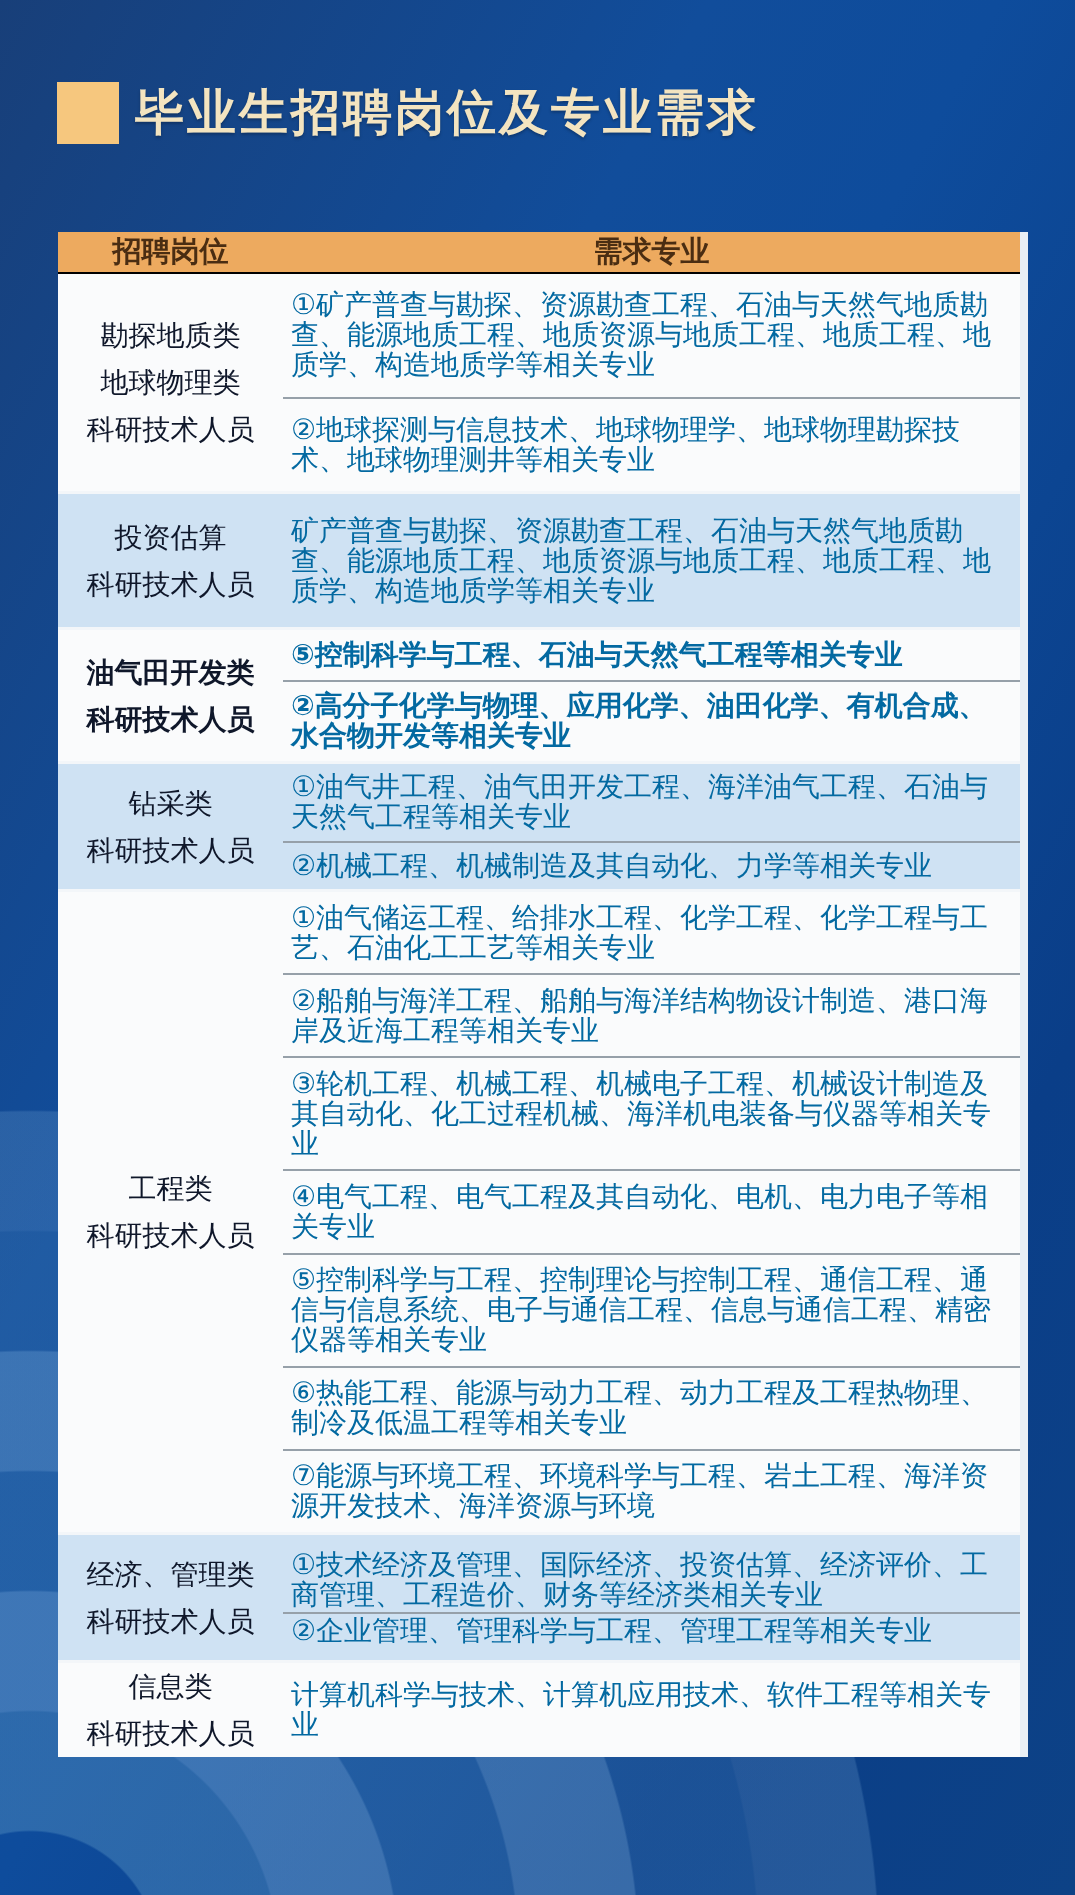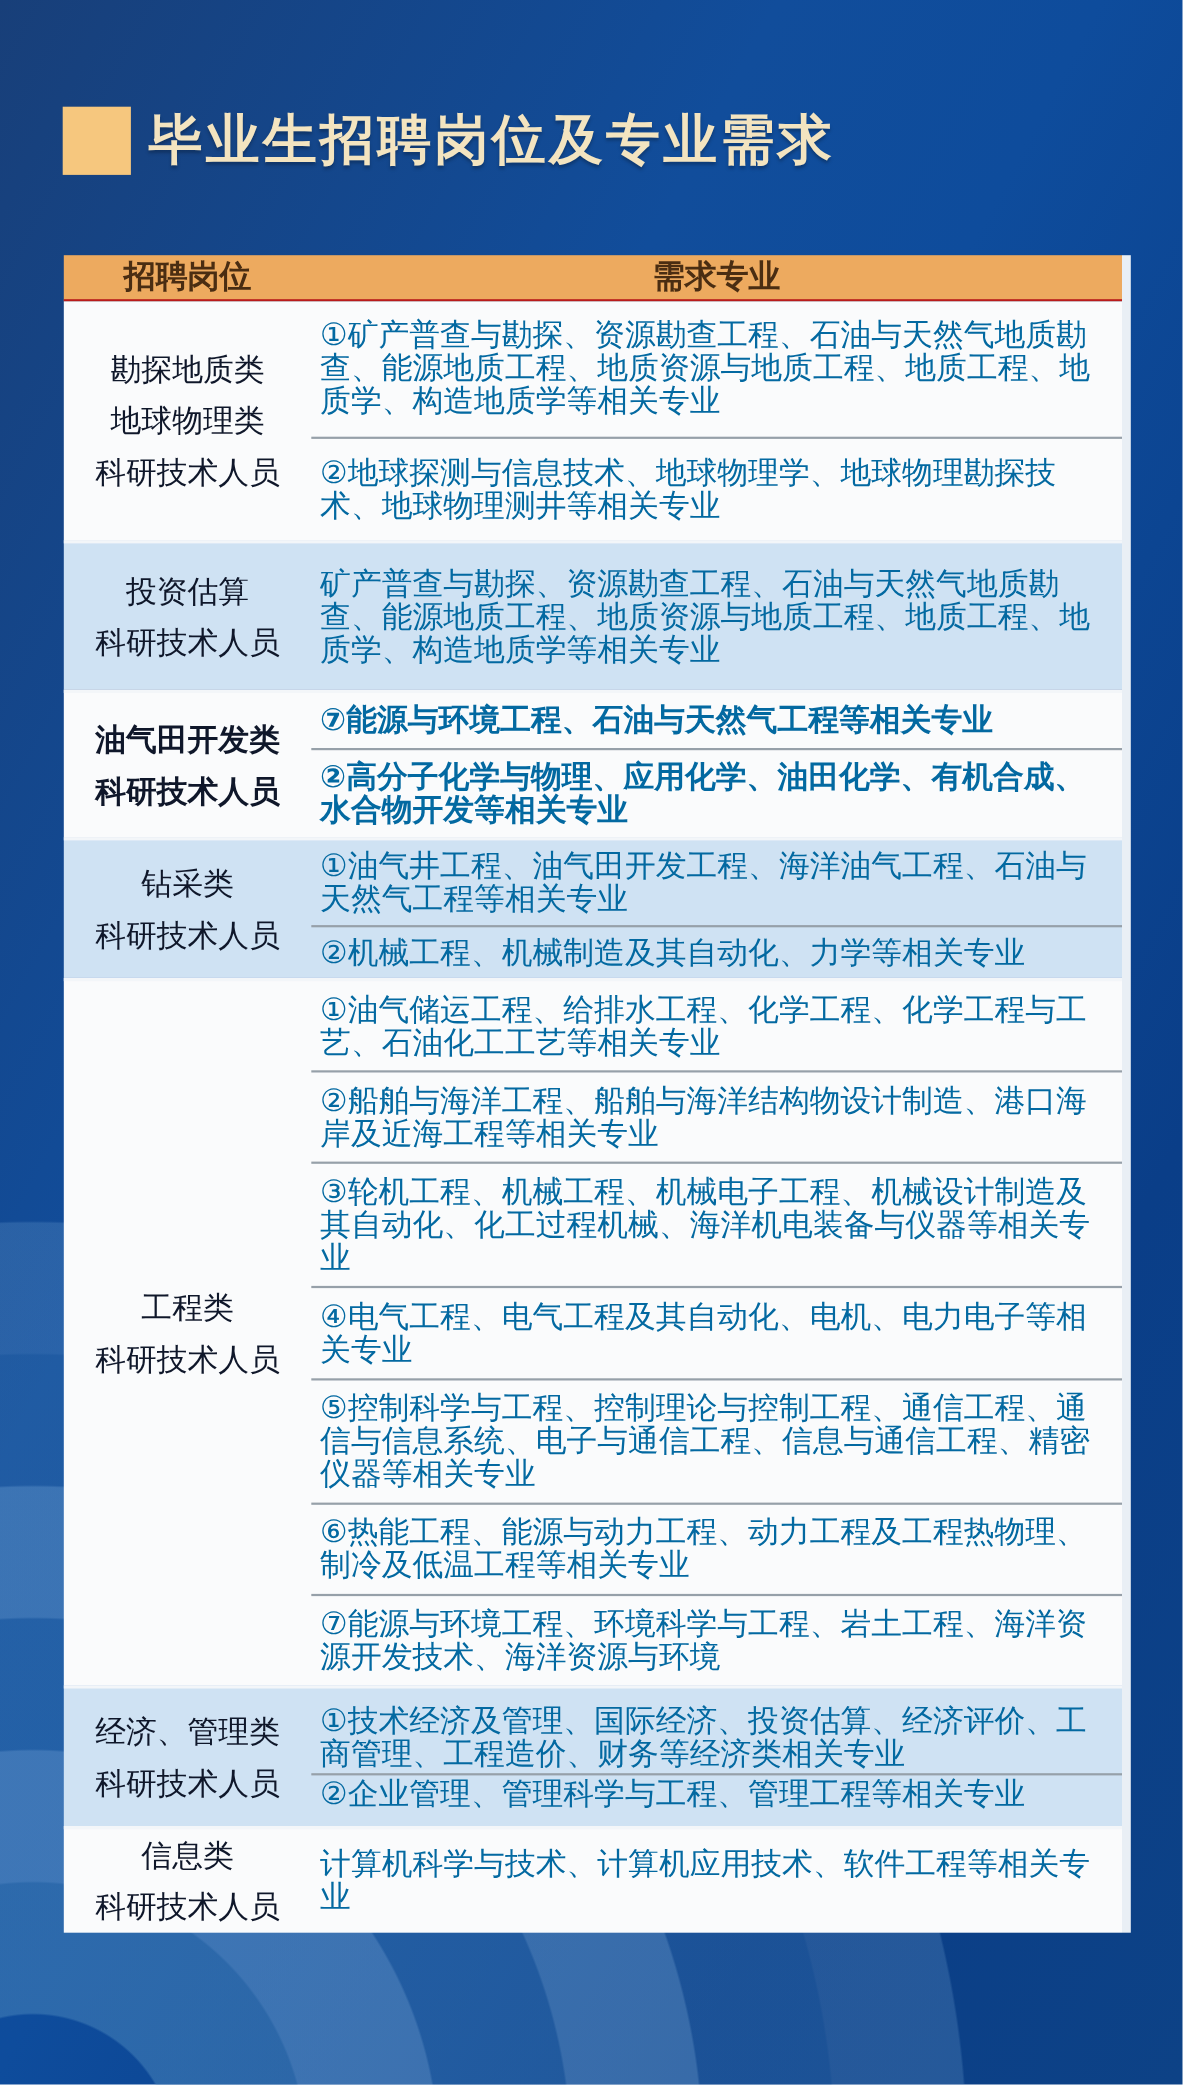--- a/index.html
+++ b/index.html
@@ -20,21 +20,21 @@
         rgba(60,118,178,0.35) 610px, rgba(60,118,178,0.35) 728px,
         rgba(130,178,220,0.22) 730px, rgba(130,178,220,0.22) 848px,
         rgba(0,0,0,0) 850px),
       
       linear-gradient(118deg, #183f79 0%, #114d9b 34%, #0e4c9c 48%, #0a3e88 78%, #0d4286 100%);
   }
 
   
   .title-row {
     position: absolute;
-    left: 57px; top: 95px;
+    left: 57px; top: 80px;
     display: flex;
     align-items: center;
   }
   .title-square {
     width: 62px; height: 62px;
     background: #f6c77e;
     flex: none;
   }
   .page-title {
     margin-left: 16px;
@@ -51,21 +51,21 @@
     position: absolute;
     left: 58px; top: 232px;
     width: 962px;
     border-right: 8px solid #e9eff5;
     box-sizing: content-box;
   }
   .thead {
     display: flex;
     height: 40px;
     background: #edaa5f;
-    border-bottom: 2px solid #b91c1c;
+    border-bottom: 2px solid #000000;
   }
   .th {
     display: flex;
     align-items: center;
     justify-content: center;
     font-size: 29px;
     font-weight: bold;
     color: #4a2d12;
   }
   .th-left { width: 225px; flex: none; }
@@ -155,21 +155,21 @@
         <div class="cell-right">
           <div class="major">矿产普查与勘探、资源勘查工程、石油与天然气地质勘查、能源地质工程、地质资源与地质工程、地质工程、地质学、构造地质学等相关专业</div>
         </div>
       </div>
       <div class="row">
         <div class="cell-left">
           <div class="pos-line">油气田开发类</div>
           <div class="pos-line">科研技术人员</div>
         </div>
         <div class="cell-right">
-          <div class="major">⑦能源与环境工程、石油与天然气工程等相关专业</div>
+          <div class="major">⑤控制科学与工程、石油与天然气工程等相关专业</div>
           <div class="major">②高分子化学与物理、应用化学、油田化学、有机合成、水合物开发等相关专业</div>
         </div>
       </div>
       <div class="row">
         <div class="cell-left">
           <div class="pos-line">钻采类</div>
           <div class="pos-line">科研技术人员</div>
         </div>
         <div class="cell-right">
           <div class="major">①油气井工程、油气田开发工程、海洋油气工程、石油与天然气工程等相关专业</div>

